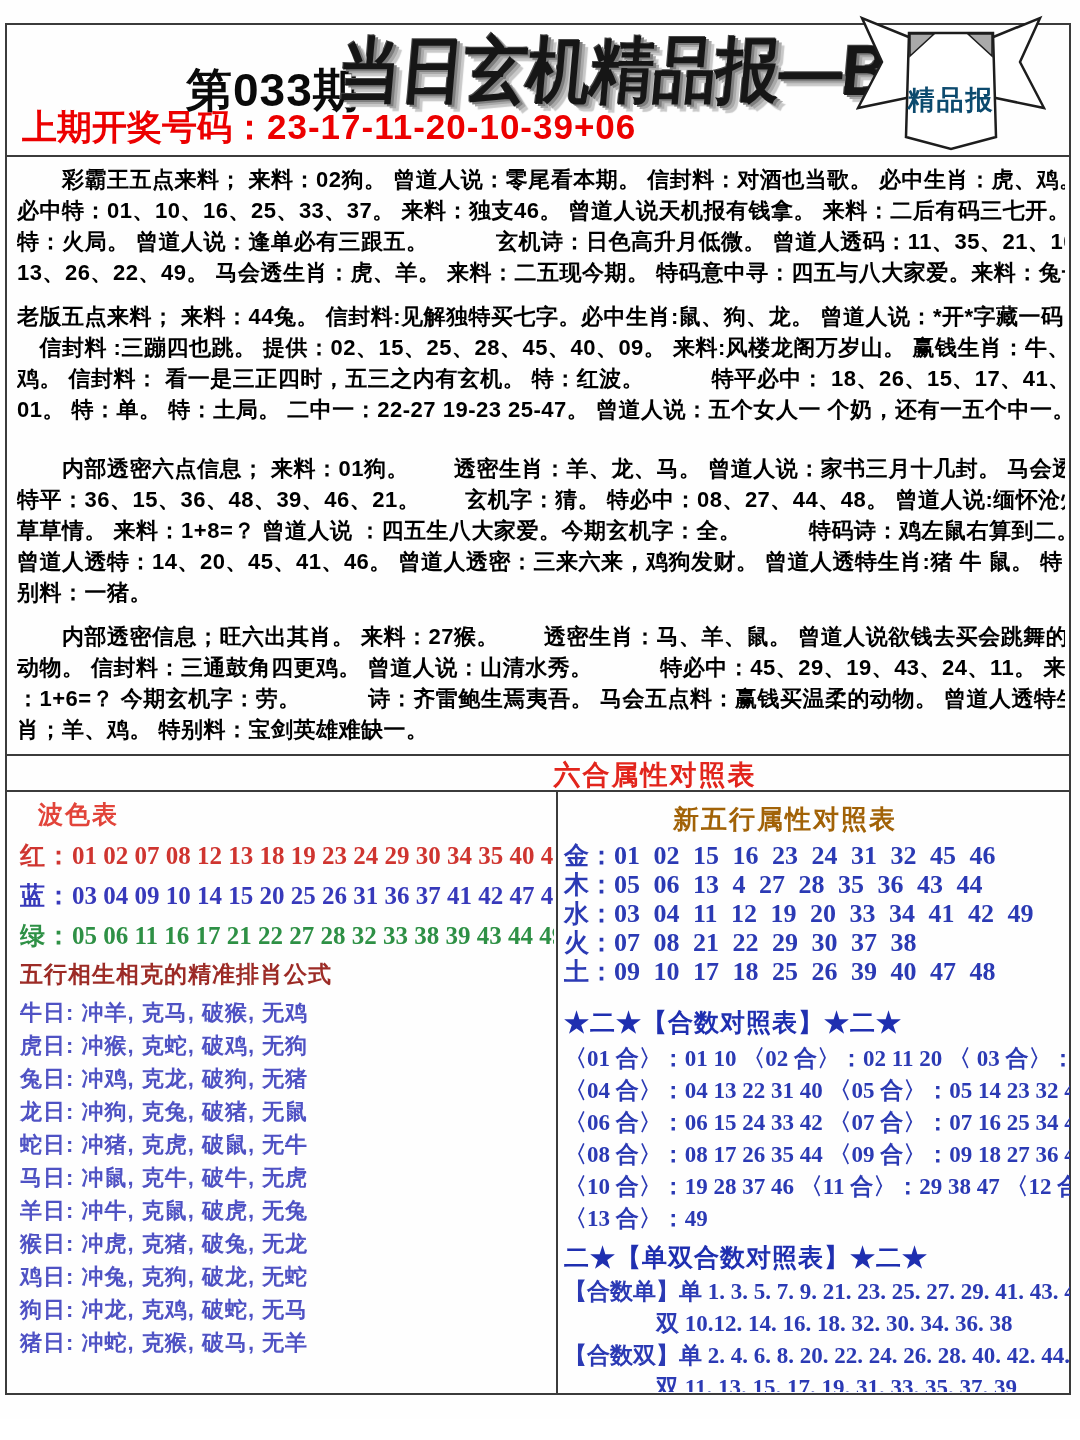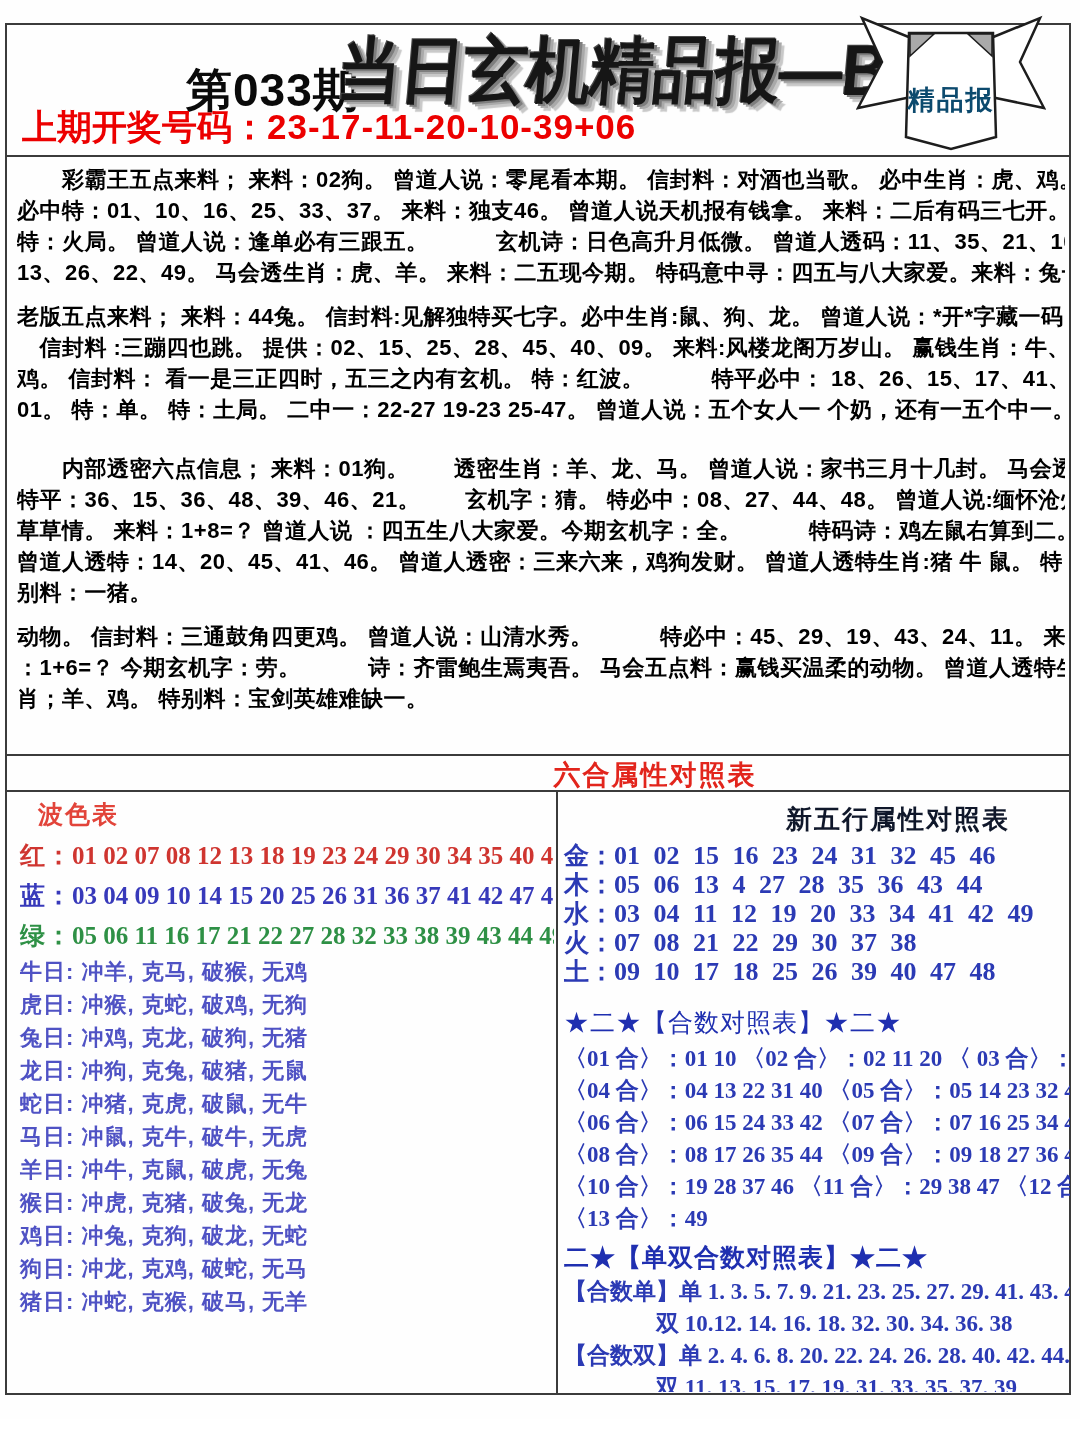--- a/index.html
+++ b/index.html
@@ -37,25 +37,25 @@
   .leftcol { position:absolute; left:8px; top:792px; width:546px; height:600px; overflow:hidden; }
   .wave-title { margin:6px 0 4px 30px; font-size:25px; font-weight:bold; color:#e2443a; letter-spacing:2px;font-family:Liberation Mono, monospace; }
   .crow { margin-left:12px; height:40px; line-height:40px; white-space:nowrap; }
   .crow-label { font-size:25px; font-weight:bold; letter-spacing:1px; }
   .crow-nums { font-family:"Liberation Serif", serif; font-size:25px; font-weight:bold; letter-spacing:0px; }
   .formula { margin:4px 0 6px 12px; font-size:23px; font-weight:bold; color:#9c2b26; letter-spacing:1px; }
   .zline { margin-left:12px; font-size:22px; font-weight:bold; color:#4f52c4; line-height:33px; white-space:nowrap; letter-spacing:1px; }
 
   
   .rightcol { position:absolute; left:560px; top:792px; width:510px; height:600px; overflow:hidden; color:#2b3ab4; }
-  .five-title { margin:10px 0 4px 0; width:100%; text-align:right; padding-right:60px; font-size:26px; font-weight:bold; color:#0f172a; letter-spacing:2px; }
+  .five-title { margin:10px 0 4px 0; width:100%; text-align:center; padding-right:60px; font-size:26px; font-weight:bold; color:#a16207; letter-spacing:2px; }
   .frow { margin-left:4px; height:29px; line-height:29px; white-space:nowrap; }
   .frow-label { font-size:25px; font-weight:bold; color:#2b3ab4; }
   .frow-nums { font-family:"Liberation Serif", serif; font-size:26px; font-weight:bold; color:#2b3ab4; word-spacing:7px; }
-  .hesu-header { margin:20px 0 4px 4px; font-size:25px; font-weight:normal; color:#1f2fb0; letter-spacing:1px; }
+  .hesu-header { margin:20px 0 4px 4px; font-size:25px; font-weight:bold; color:#1f2fb0; letter-spacing:1px; }
   .hline { margin-left:4px; font-family:"Liberation Serif", serif; font-size:23px; font-weight:bold; color:#2b3ab4; line-height:32px; white-space:nowrap; }
   .ds-header { margin:6px 0 2px 4px; font-size:25px; font-weight:bold; color:#1f2fb0; letter-spacing:1px; }
   .dline { margin-left:4px; font-family:"Liberation Serif", serif; font-size:23px; font-weight:bold; color:#2b3ab4; line-height:32px; white-space:nowrap; }
 </style>
 </head>
 <body>
 
 <div class="page">
 
   <div class="frame"></div>
@@ -100,20 +100,21 @@
     <div class="para p3">
 
     <div class="pline">　　内部透密六点信息； 来料：01狗。　　透密生肖：羊、龙、马。 曾道人说：家书三月十几封。 马会透</div>
         <div class="pline">特平：36、15、36、48、39、46、21。　　玄机字：猜。 特必中：08、27、44、48。 曾道人说:缅怀沧州</div>
         <div class="pline">草草情。 来料：1+8=？ 曾道人说 ：四五生八大家爱。今期玄机字：全。　　　特码诗：鸡左鼠右算到二。</div>
         <div class="pline">曾道人透特：14、20、45、41、46。 曾道人透密：三来六来，鸡狗发财。 曾道人透特生肖:猪 牛 鼠。 特</div>
         <div class="pline">别料：一猪。</div>
       </div>
     <div class="para p4">
 
+    <div class="pline">　　内部透密信息；旺六出其肖。 来料：27猴。　　透密生肖：马、羊、鼠。 曾道人说欲钱去买会跳舞的</div>
         <div class="pline">动物。 信封料：三通鼓角四更鸡。 曾道人说：山清水秀。　　　特必中：45、29、19、43、24、11。 来料</div>
         <div class="pline">：1+6=？ 今期玄机字：劳。　　　诗：齐雷鲍生焉夷吾。 马会五点料：赢钱买温柔的动物。 曾道人透特生</div>
         <div class="pline">肖；羊、鸡。 特别料：宝剑英雄难缺一。</div>
       </div>
   </div>
 
   <div class="section-title">六合属性对照表</div>
 
   <div class="leftcol">
     <div class="wave-title">波色表</div>
@@ -122,20 +123,21 @@
     <div class="crow" style="color: rgb(207, 53, 48);">
           <span class="crow-label">红：</span><span class="crow-nums">01 02 07 08 12 13 18 19 23 24 29 30 34 35 40 45 46</span>
         </div>
         <div class="crow" style="color: rgb(55, 57, 186);">
           <span class="crow-label">蓝：</span><span class="crow-nums">03 04 09 10 14 15 20 25 26 31 36 37 41 42 47 48</span>
         </div>
         <div class="crow" style="color: rgb(46, 144, 69);">
           <span class="crow-label">绿：</span><span class="crow-nums">05 06 11 16 17 21 22 27 28 32 33 38 39 43 44 49</span>
         </div>
       </div>
+    <div class="formula">五行相生相克的精准排肖公式</div>
     <div>
 
         <div class="zline">牛日: 冲羊, 克马, 破猴, 无鸡</div>
         <div class="zline">虎日: 冲猴, 克蛇, 破鸡, 无狗</div>
         <div class="zline">兔日: 冲鸡, 克龙, 破狗, 无猪</div>
         <div class="zline">龙日: 冲狗, 克兔, 破猪, 无鼠</div>
         <div class="zline">蛇日: 冲猪, 克虎, 破鼠, 无牛</div>
         <div class="zline">马日: 冲鼠, 克牛, 破牛, 无虎</div>
         <div class="zline">羊日: 冲牛, 克鼠, 破虎, 无兔</div>
         <div class="zline">猴日: 冲虎, 克猪, 破兔, 无龙</div>

